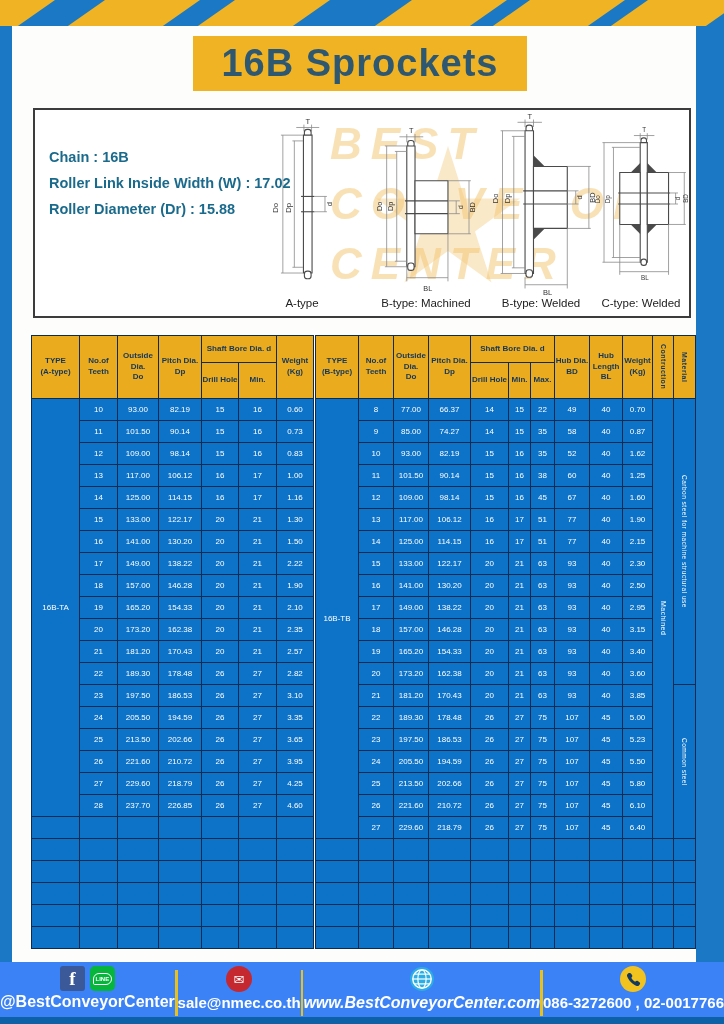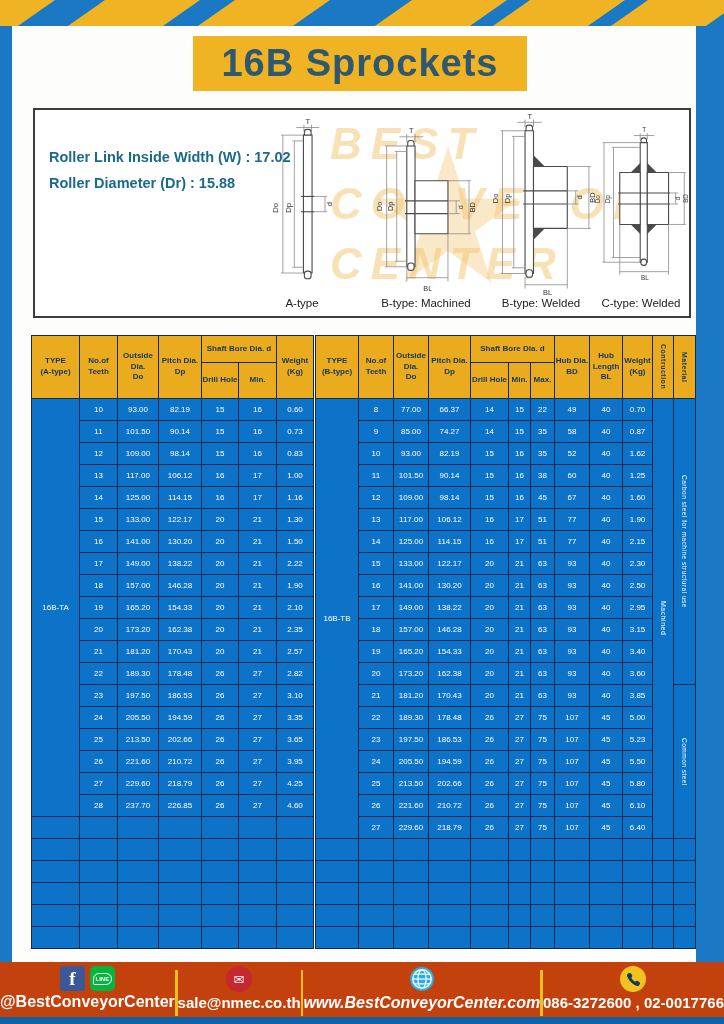--- a/index.html
+++ b/index.html
@@ -41,21 +41,21 @@
   thead tr:nth-child(2) th{height:36px;}
   tbody td{background:#0d73c8;color:#fff;font-size:8px;text-align:center;padding:0;}
   tbody tr{height:22px;}
   .type-cell{font-size:8px;}
   .vert{writing-mode:vertical-rl;font-size:7px;letter-spacing:0.5px;}
   th.vert{padding:2px 0;}
   td.vert{background:#0d73c8;}
   .small{font-size:6.5px;}
 
   
-  .footer{position:absolute;left:0;top:962px;width:724px;height:62px;background:#c2410c;display:flex;align-items:stretch;}
+  .footer{position:absolute;left:0;top:962px;width:724px;height:62px;background:#3b82f6;display:flex;align-items:stretch;}
   .footer .edge{position:absolute;left:0;bottom:0;width:724px;height:7px;background:#0d61a7;}
   .f-sec{display:flex;flex-direction:column;align-items:center;justify-content:flex-start;padding-top:4px;}
   .f-div{width:4px;height:46px;background:#e8c11d;align-self:center;}
   .f-text{color:#fff;font-weight:bold;font-size:15px;white-space:nowrap;margin-top:2px;}
   .f-icons{display:flex;gap:5px;}
   .fb{width:25px;height:25px;background:#3b5998;border-radius:3px;color:#fff;display:flex;align-items:center;justify-content:center;font-weight:bold;font-size:19px;font-family:"Liberation Serif",serif;}
   .fb::before{content:"f";}
   .line-ic{width:25px;height:25px;background:#06b53c;border-radius:5px;display:flex;align-items:center;justify-content:center;}
   .line-bubble{border:1.5px solid #fff;border-radius:7px 7px 7px 2px;color:#fff;font-size:6px;font-weight:bold;padding:2px 2px;}
   .line-bubble::before{content:"LINE";}
@@ -85,20 +85,21 @@
 
   <div class="diagbox">
     <div class="wm-star"></div>
     <div class="watermark">
       <div>BEST</div>
       <div>CONVEYOR</div>
       <div>CENTER</div>
     </div>
 
     <div class="specs">
+      <div>Chain : 16B</div>
       <div>Roller Link Inside Width (W) : 17.02</div>
       <div>Roller Diameter (Dr) : 15.88</div>
     </div>
 
     <div class="diag" style="left:215px;top:6px;width:104px;">
       <svg width="96" height="180" viewBox="0 0 96 188">
         <line class="dl" x1="50" y1="16" x2="50" y2="9"></line>
           <line class="dl" x1="58" y1="16" x2="58" y2="9"></line>
         <line class="dl" x1="42" y1="12" x2="66" y2="12"></line>
         <text class="dt" x="54" y="8" text-anchor="middle">T</text>

